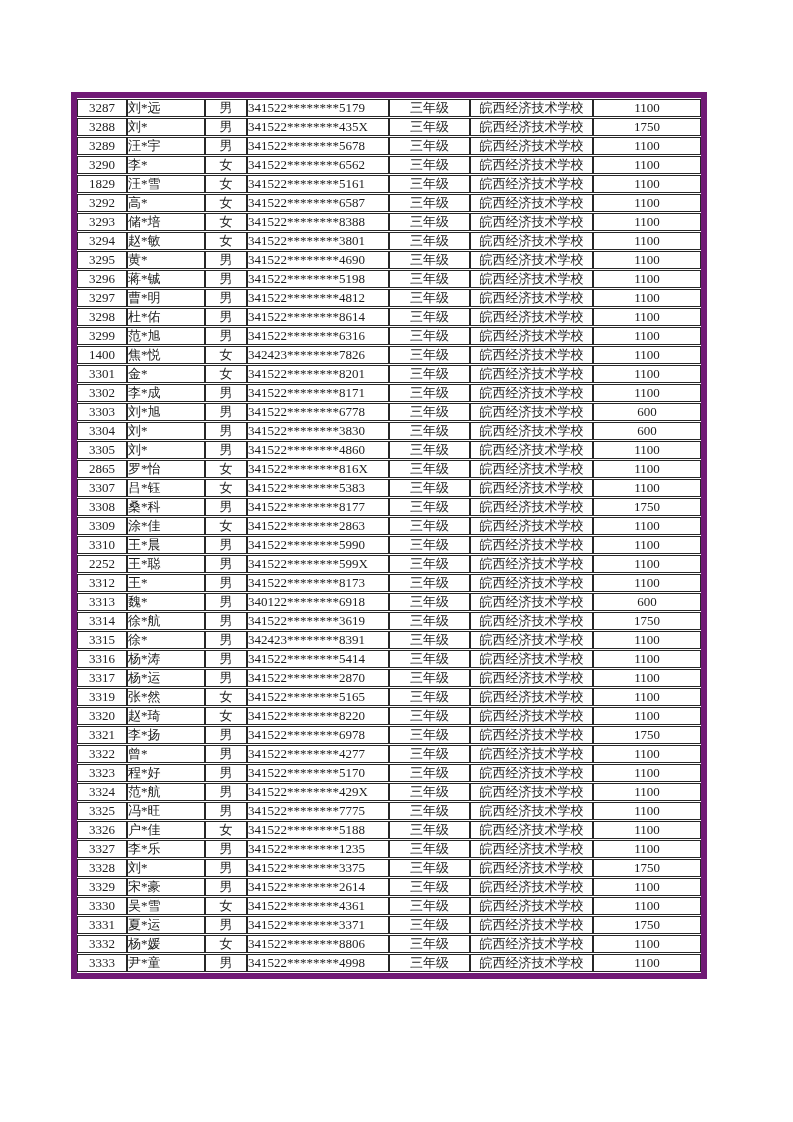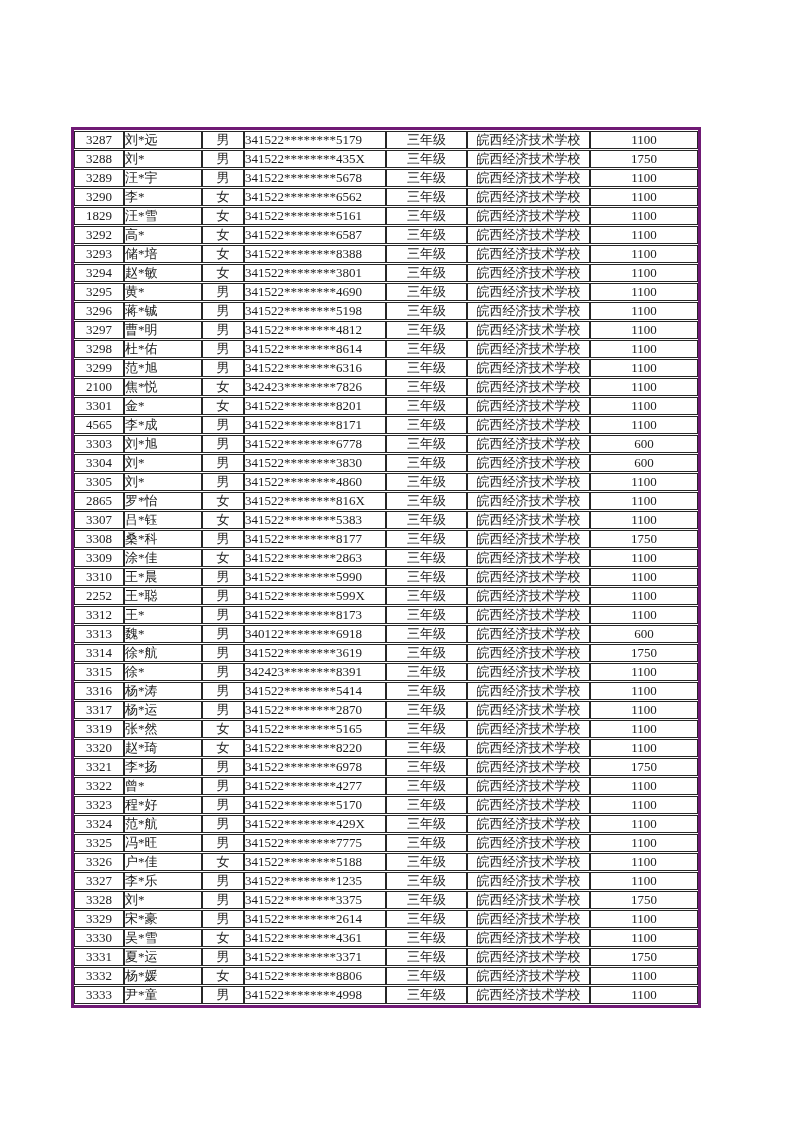--- a/index.html
+++ b/index.html
@@ -19,23 +19,22 @@
     background: #ffffff;
     overflow: hidden;
   }
   table.roster {
     position: absolute;
     left: 71px;
     top: 92px;
     border-collapse: separate;
     border-spacing: 0 1px;
     table-layout: fixed;
-    border: 3px solid #701a75;
+    border: 6px solid #701a75;
     background: #ffffff;
-    margin-top: 35px;
   }
   table.roster td {
     box-sizing: border-box;
     border: 1px solid #272727;
     height: 16.6px;
     padding: 0;
     font-size: 13px;
     line-height: 16px;
     color: #1d1d1d;
     white-space: nowrap;
@@ -170,39 +169,39 @@
         <tr>
           <td class="al-center">3299</td>
           <td class="al-left">范*旭</td>
           <td class="al-center">男</td>
           <td class="al-left">341522********6316</td>
           <td class="al-center">三年级</td>
           <td class="al-center">皖西经济技术学校</td>
           <td class="al-center">1100</td>
         </tr>
         <tr>
-          <td class="al-center">2100</td>
+          <td class="al-center">1400</td>
           <td class="al-left">焦*悦</td>
           <td class="al-center">女</td>
           <td class="al-left">342423********7826</td>
           <td class="al-center">三年级</td>
           <td class="al-center">皖西经济技术学校</td>
           <td class="al-center">1100</td>
         </tr>
         <tr>
           <td class="al-center">3301</td>
           <td class="al-left">金*</td>
           <td class="al-center">女</td>
           <td class="al-left">341522********8201</td>
           <td class="al-center">三年级</td>
           <td class="al-center">皖西经济技术学校</td>
           <td class="al-center">1100</td>
         </tr>
         <tr>
-          <td class="al-center">4565</td>
+          <td class="al-center">3302</td>
           <td class="al-left">李*成</td>
           <td class="al-center">男</td>
           <td class="al-left">341522********8171</td>
           <td class="al-center">三年级</td>
           <td class="al-center">皖西经济技术学校</td>
           <td class="al-center">1100</td>
         </tr>
         <tr>
           <td class="al-center">3303</td>
           <td class="al-left">刘*旭</td>

